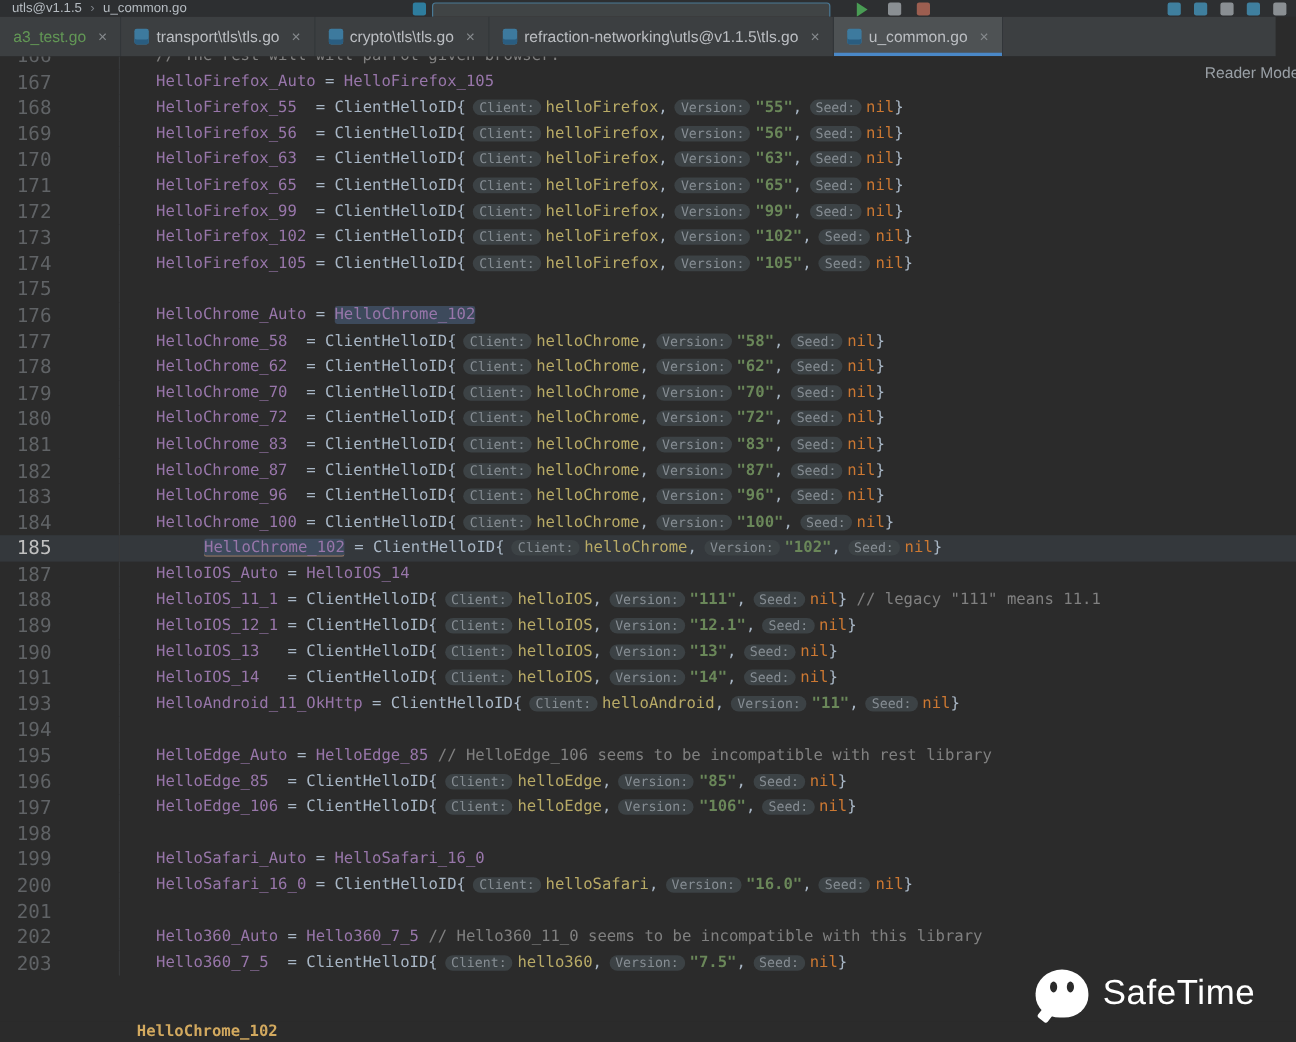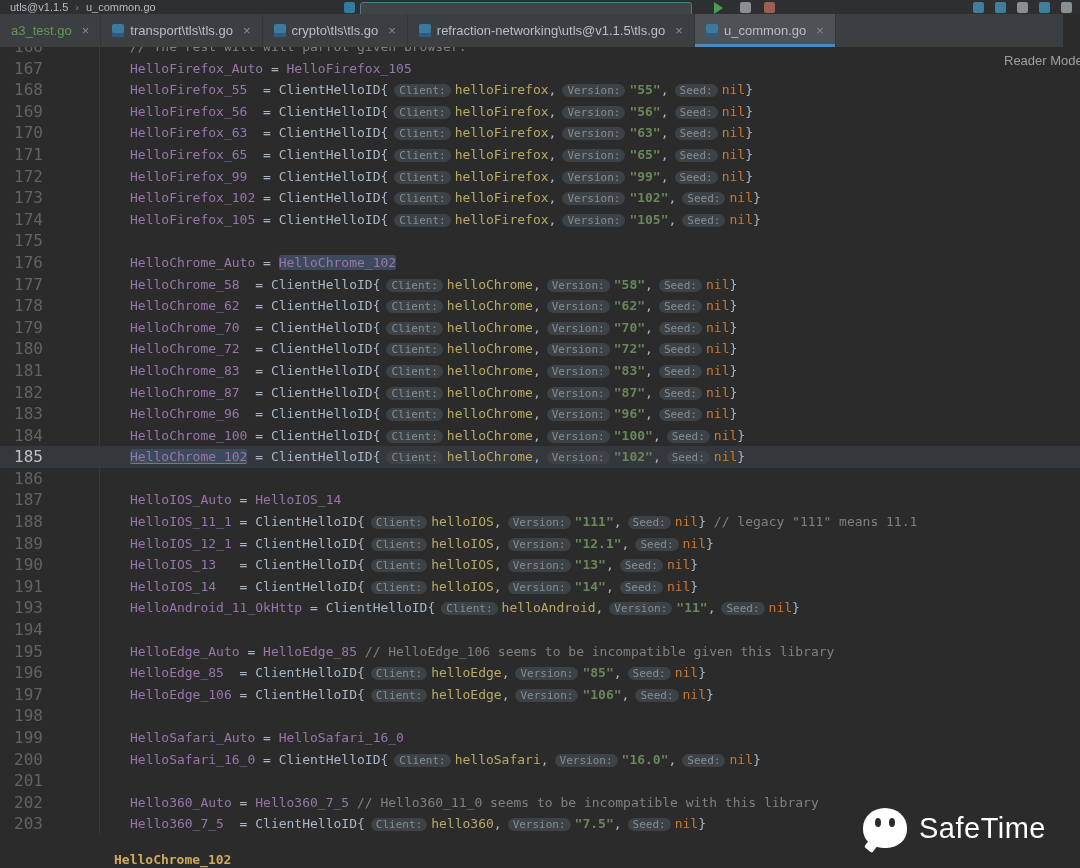--- a/index.html
+++ b/index.html
@@ -23,21 +23,21 @@
   .tab{display:flex;align-items:center;gap:6px;padding:0 11px;background:var(--panel);border-right:1px solid #323639;color:#bbbec2;font-size:13px;cursor:default;white-space:nowrap;}
   .tab.active{background:var(--tabActive);box-shadow:inset 0 -3px 0 var(--tabAccent);}
   .tab.vcs .label{color:var(--vcsGreen);}
   .fileicon{width:12px;height:13px;border-radius:2px;background:var(--fileIcon);box-shadow:inset 0 -4px 0 #2a5d80;flex:0 0 auto;}
   .close{color:#878b8e;font-size:13px;margin-left:4px;}
 
   
   .editor{position:absolute;top:47px;left:0;right:0;bottom:0;overflow:hidden;background:var(--bg);}
   .lines{margin-top:-11px;font-family:"DejaVu Sans Mono",monospace;font-size:13px;}
   .row{display:flex;height:21.6px;line-height:21.6px;white-space:pre;}
-  .row.cur{background:var(--lineHl);}
+  .row.cur{background:var(--lineHl);gap:40px;}
   .gut{flex:0 0 100px;padding-left:14px;box-sizing:border-box;color:var(--gutter);font-size:16px;border-right:1px solid #37393b;}
   .row.cur .gut{color:var(--gutterActive);}
   .code{padding-left:30px;color:var(--text);}
   .tk-p{color:var(--text);}
   .tk-v{color:var(--purple);}
   .tk-c{color:var(--olive);}
   .tk-s{color:var(--string);font-weight:bold;}
   .tk-k{color:var(--keyword);}
   .tk-m{color:var(--comment);}
   .tk-h{background:var(--hintBg);color:var(--hintText);border-radius:7px;padding:0 5px;margin:0 4px 0 6px;font-size:11px;}
@@ -125,29 +125,28 @@
         <div class="row"><span class="gut">176</span><span class="code"><span class="tk-v">HelloChrome_Auto</span><span class="tk-p"> = </span><span class="tk-v occ1">HelloChrome_102</span></span></div>
         <div class="row"><span class="gut">177</span><span class="code"><span class="tk-v">HelloChrome_58</span><span class="tk-p">  = ClientHelloID{</span><span class="tk-h">Client:</span><span class="tk-c">helloChrome</span><span class="tk-p">,</span><span class="tk-h">Version:</span><span class="tk-s">"58"</span><span class="tk-p">,</span><span class="tk-h">Seed:</span><span class="tk-k">nil</span><span class="tk-p">}</span></span></div>
         <div class="row"><span class="gut">178</span><span class="code"><span class="tk-v">HelloChrome_62</span><span class="tk-p">  = ClientHelloID{</span><span class="tk-h">Client:</span><span class="tk-c">helloChrome</span><span class="tk-p">,</span><span class="tk-h">Version:</span><span class="tk-s">"62"</span><span class="tk-p">,</span><span class="tk-h">Seed:</span><span class="tk-k">nil</span><span class="tk-p">}</span></span></div>
         <div class="row"><span class="gut">179</span><span class="code"><span class="tk-v">HelloChrome_70</span><span class="tk-p">  = ClientHelloID{</span><span class="tk-h">Client:</span><span class="tk-c">helloChrome</span><span class="tk-p">,</span><span class="tk-h">Version:</span><span class="tk-s">"70"</span><span class="tk-p">,</span><span class="tk-h">Seed:</span><span class="tk-k">nil</span><span class="tk-p">}</span></span></div>
         <div class="row"><span class="gut">180</span><span class="code"><span class="tk-v">HelloChrome_72</span><span class="tk-p">  = ClientHelloID{</span><span class="tk-h">Client:</span><span class="tk-c">helloChrome</span><span class="tk-p">,</span><span class="tk-h">Version:</span><span class="tk-s">"72"</span><span class="tk-p">,</span><span class="tk-h">Seed:</span><span class="tk-k">nil</span><span class="tk-p">}</span></span></div>
         <div class="row"><span class="gut">181</span><span class="code"><span class="tk-v">HelloChrome_83</span><span class="tk-p">  = ClientHelloID{</span><span class="tk-h">Client:</span><span class="tk-c">helloChrome</span><span class="tk-p">,</span><span class="tk-h">Version:</span><span class="tk-s">"83"</span><span class="tk-p">,</span><span class="tk-h">Seed:</span><span class="tk-k">nil</span><span class="tk-p">}</span></span></div>
         <div class="row"><span class="gut">182</span><span class="code"><span class="tk-v">HelloChrome_87</span><span class="tk-p">  = ClientHelloID{</span><span class="tk-h">Client:</span><span class="tk-c">helloChrome</span><span class="tk-p">,</span><span class="tk-h">Version:</span><span class="tk-s">"87"</span><span class="tk-p">,</span><span class="tk-h">Seed:</span><span class="tk-k">nil</span><span class="tk-p">}</span></span></div>
         <div class="row"><span class="gut">183</span><span class="code"><span class="tk-v">HelloChrome_96</span><span class="tk-p">  = ClientHelloID{</span><span class="tk-h">Client:</span><span class="tk-c">helloChrome</span><span class="tk-p">,</span><span class="tk-h">Version:</span><span class="tk-s">"96"</span><span class="tk-p">,</span><span class="tk-h">Seed:</span><span class="tk-k">nil</span><span class="tk-p">}</span></span></div>
         <div class="row"><span class="gut">184</span><span class="code"><span class="tk-v">HelloChrome_100</span><span class="tk-p"> = ClientHelloID{</span><span class="tk-h">Client:</span><span class="tk-c">helloChrome</span><span class="tk-p">,</span><span class="tk-h">Version:</span><span class="tk-s">"100"</span><span class="tk-p">,</span><span class="tk-h">Seed:</span><span class="tk-k">nil</span><span class="tk-p">}</span></span></div>
         <div class="row cur"><span class="gut">185</span><span class="code"><span class="tk-v occ2">HelloChrome_102</span><span class="tk-p"> = ClientHelloID{</span><span class="tk-h">Client:</span><span class="tk-c">helloChrome</span><span class="tk-p">,</span><span class="tk-h">Version:</span><span class="tk-s">"102"</span><span class="tk-p">,</span><span class="tk-h">Seed:</span><span class="tk-k">nil</span><span class="tk-p">}</span></span></div>
-        <div class="row"><span class="gut">186</span><span class="code"></span></div>
         <div class="row"><span class="gut">187</span><span class="code"><span class="tk-v">HelloIOS_Auto</span><span class="tk-p"> = </span><span class="tk-v">HelloIOS_14</span></span></div>
         <div class="row"><span class="gut">188</span><span class="code"><span class="tk-v">HelloIOS_11_1</span><span class="tk-p"> = ClientHelloID{</span><span class="tk-h">Client:</span><span class="tk-c">helloIOS</span><span class="tk-p">,</span><span class="tk-h">Version:</span><span class="tk-s">"111"</span><span class="tk-p">,</span><span class="tk-h">Seed:</span><span class="tk-k">nil</span><span class="tk-p">} </span><span class="tk-m">// legacy "111" means 11.1</span></span></div>
         <div class="row"><span class="gut">189</span><span class="code"><span class="tk-v">HelloIOS_12_1</span><span class="tk-p"> = ClientHelloID{</span><span class="tk-h">Client:</span><span class="tk-c">helloIOS</span><span class="tk-p">,</span><span class="tk-h">Version:</span><span class="tk-s">"12.1"</span><span class="tk-p">,</span><span class="tk-h">Seed:</span><span class="tk-k">nil</span><span class="tk-p">}</span></span></div>
         <div class="row"><span class="gut">190</span><span class="code"><span class="tk-v">HelloIOS_13</span><span class="tk-p">   = ClientHelloID{</span><span class="tk-h">Client:</span><span class="tk-c">helloIOS</span><span class="tk-p">,</span><span class="tk-h">Version:</span><span class="tk-s">"13"</span><span class="tk-p">,</span><span class="tk-h">Seed:</span><span class="tk-k">nil</span><span class="tk-p">}</span></span></div>
         <div class="row"><span class="gut">191</span><span class="code"><span class="tk-v">HelloIOS_14</span><span class="tk-p">   = ClientHelloID{</span><span class="tk-h">Client:</span><span class="tk-c">helloIOS</span><span class="tk-p">,</span><span class="tk-h">Version:</span><span class="tk-s">"14"</span><span class="tk-p">,</span><span class="tk-h">Seed:</span><span class="tk-k">nil</span><span class="tk-p">}</span></span></div>
         <div class="row"><span class="gut">193</span><span class="code"><span class="tk-v">HelloAndroid_11_OkHttp</span><span class="tk-p"> = ClientHelloID{</span><span class="tk-h">Client:</span><span class="tk-c">helloAndroid</span><span class="tk-p">,</span><span class="tk-h">Version:</span><span class="tk-s">"11"</span><span class="tk-p">,</span><span class="tk-h">Seed:</span><span class="tk-k">nil</span><span class="tk-p">}</span></span></div>
         <div class="row"><span class="gut">194</span><span class="code"></span></div>
-        <div class="row"><span class="gut">195</span><span class="code"><span class="tk-v">HelloEdge_Auto</span><span class="tk-p"> = </span><span class="tk-v">HelloEdge_85</span><span class="tk-p"> </span><span class="tk-m">// HelloEdge_106 seems to be incompatible given this library</span></span></div>
+        <div class="row"><span class="gut">195</span><span class="code"><span class="tk-v">HelloEdge_Auto</span><span class="tk-p"> = </span><span class="tk-v">HelloEdge_85</span><span class="tk-p"> </span><span class="tk-m">// HelloEdge_106 seems to be incompatible with rest library</span></span></div>
         <div class="row"><span class="gut">196</span><span class="code"><span class="tk-v">HelloEdge_85</span><span class="tk-p">  = ClientHelloID{</span><span class="tk-h">Client:</span><span class="tk-c">helloEdge</span><span class="tk-p">,</span><span class="tk-h">Version:</span><span class="tk-s">"85"</span><span class="tk-p">,</span><span class="tk-h">Seed:</span><span class="tk-k">nil</span><span class="tk-p">}</span></span></div>
         <div class="row"><span class="gut">197</span><span class="code"><span class="tk-v">HelloEdge_106</span><span class="tk-p"> = ClientHelloID{</span><span class="tk-h">Client:</span><span class="tk-c">helloEdge</span><span class="tk-p">,</span><span class="tk-h">Version:</span><span class="tk-s">"106"</span><span class="tk-p">,</span><span class="tk-h">Seed:</span><span class="tk-k">nil</span><span class="tk-p">}</span></span></div>
         <div class="row"><span class="gut">198</span><span class="code"></span></div>
         <div class="row"><span class="gut">199</span><span class="code"><span class="tk-v">HelloSafari_Auto</span><span class="tk-p"> = </span><span class="tk-v">HelloSafari_16_0</span></span></div>
         <div class="row"><span class="gut">200</span><span class="code"><span class="tk-v">HelloSafari_16_0</span><span class="tk-p"> = ClientHelloID{</span><span class="tk-h">Client:</span><span class="tk-c">helloSafari</span><span class="tk-p">,</span><span class="tk-h">Version:</span><span class="tk-s">"16.0"</span><span class="tk-p">,</span><span class="tk-h">Seed:</span><span class="tk-k">nil</span><span class="tk-p">}</span></span></div>
         <div class="row"><span class="gut">201</span><span class="code"></span></div>
         <div class="row"><span class="gut">202</span><span class="code"><span class="tk-v">Hello360_Auto</span><span class="tk-p"> = </span><span class="tk-v">Hello360_7_5</span><span class="tk-p"> </span><span class="tk-m">// Hello360_11_0 seems to be incompatible with this library</span></span></div>
         <div class="row"><span class="gut">203</span><span class="code"><span class="tk-v">Hello360_7_5</span><span class="tk-p">  = ClientHelloID{</span><span class="tk-h">Client:</span><span class="tk-c">hello360</span><span class="tk-p">,</span><span class="tk-h">Version:</span><span class="tk-s">"7.5"</span><span class="tk-p">,</span><span class="tk-h">Seed:</span><span class="tk-k">nil</span><span class="tk-p">}</span></span></div>
       </div>
     <div class="reader">Reader Mode</div>

